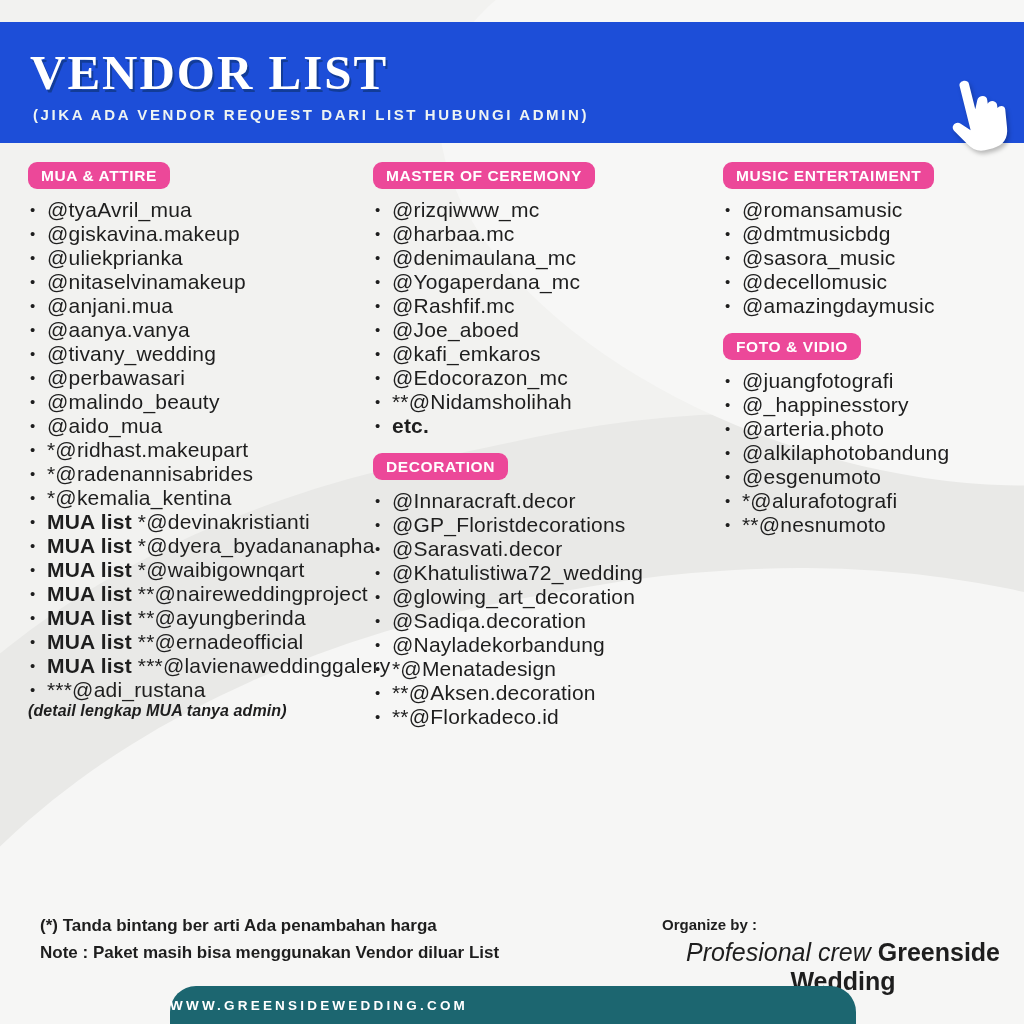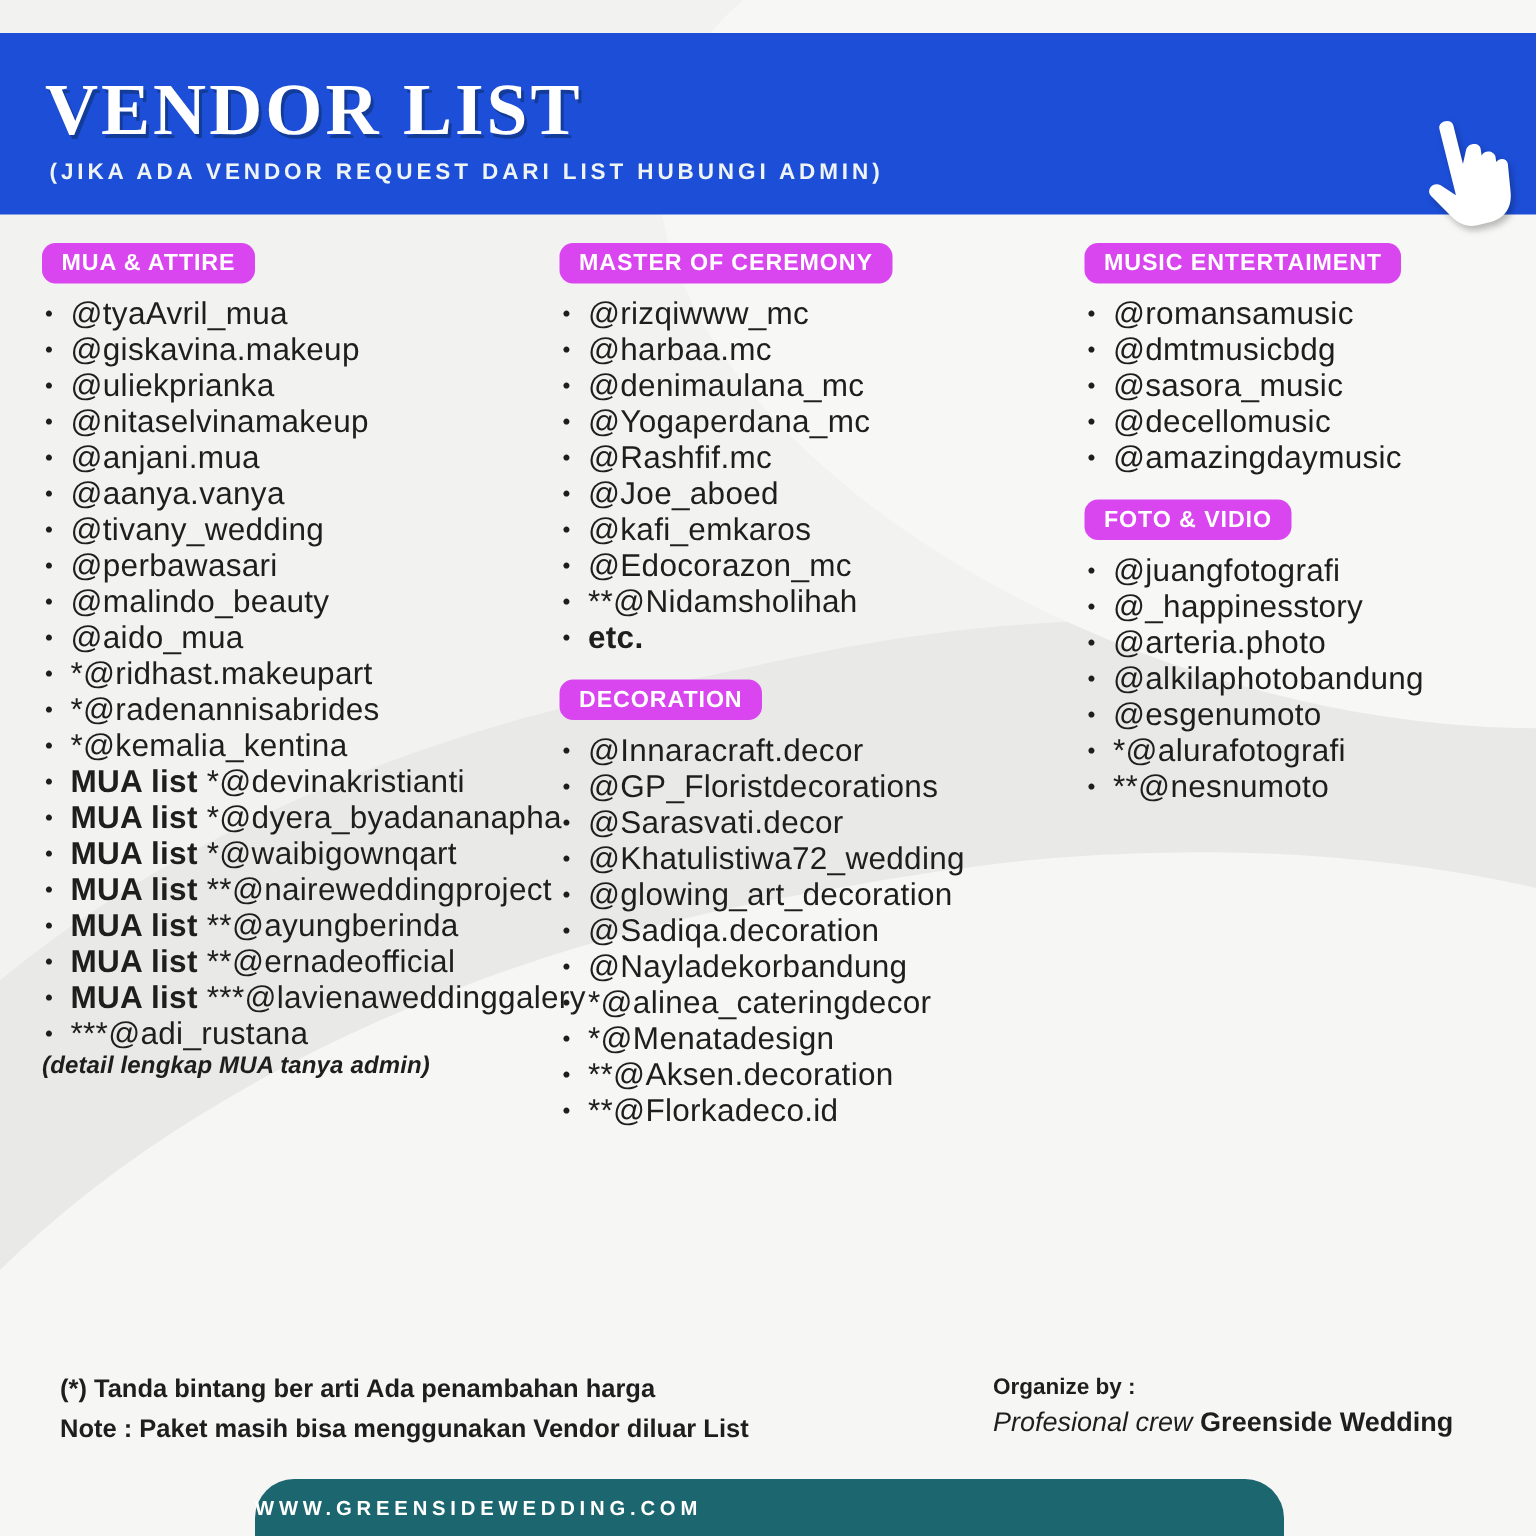--- a/index.html
+++ b/index.html
@@ -39,38 +39,38 @@
   .spark-circle{position:absolute; right:4px; top:9px; width:66px; height:66px;}
   .hand-cursor{position:absolute; left:936px; top:76px; width:78px; height:84px;
           z-index:5; filter:drop-shadow(2px 3px 2px rgba(0,0,0,.25));}
 
   
   .col{position:absolute; z-index:2; top:162px;}
   .col-1{left:28px;  width:340px;}
   .col-2{left:373px; width:340px;}
   .col-3{left:723px; width:296px;}
   .section{margin-bottom:15px;}
-  .badge{display:inline-block; background:#d946ef; color:#ffffff; font-weight:bold;
+  .badge{display:inline-block; background:#ec4899; color:#ffffff; font-weight:bold;
          font-size:15.5px; letter-spacing:.6px; padding:5px 13px 4px;
          border-radius:9px; margin-bottom:9px;}
   ul.vlist{list-style:none; margin:0; padding:0;}
   ul.vlist li{position:relative; padding-left:19px; font-size:21px; line-height:24px;
          letter-spacing:.2px; white-space:nowrap;}
   ul.vlist li::before{content:"•"; position:absolute; left:2px; top:0; font-size:15px;
          color:#1e1e1e;}
   ul.vlist li b{font-weight:bold;text-align:center;}
   .section-note{font-size:16px; font-weight:bold; font-style:italic; margin-top:0px;
          letter-spacing:.1px;}
 
   
   .footnotes{position:absolute; z-index:2; left:40px; top:912px; font-size:17px;
          font-weight:bold; line-height:27px;}
   .organize{position:absolute; z-index:2; left:662px; top:916px;}
   .organize-label{font-size:15px; font-weight:bold;}
-  .organize-line{margin-top:5px; font-size:18px;}
+  .organize-line{margin-top:5px; font-size:25px;text-align:center;}
   .organize-crew{font-style:italic;}
   .organize-brand{font-weight:bold;}
   .webbar{position:absolute; z-index:2; left:170px; top:986px; width:686px; height:38px;
          background:#1c6670; border-radius:26px 26px 0 0; text-align:left;}
   .webbar-text{font-size:13.5px; letter-spacing:3.2px; color:#ffffff; font-weight:bold;
          line-height:40px;}
 </style>
 </head>
 <body>
 
@@ -151,21 +151,20 @@
           <li><b>etc.</b></li>
         </ul></div>
       <div class="section"><div class="badge">DECORATION</div><ul class="vlist">
           <li>@Innaracraft.decor</li>
           <li>@GP_Floristdecorations</li>
           <li>@Sarasvati.decor</li>
           <li>@Khatulistiwa72_wedding</li>
           <li>@glowing_art_decoration</li>
           <li>@Sadiqa.decoration</li>
           <li>@Nayladekorbandung</li>
-          <li>*@alinea_cateringdecor</li>
           <li>*@Menatadesign</li>
           <li>**@Aksen.decoration</li>
           <li>**@Florkadeco.id</li>
         </ul></div>
     </div>
   <div class="col col-3">
       <div class="section"><div class="badge">MUSIC ENTERTAIMENT</div><ul class="vlist">
           <li>@romansamusic</li>
           <li>@dmtmusicbdg</li>
           <li>@sasora_music</li>

